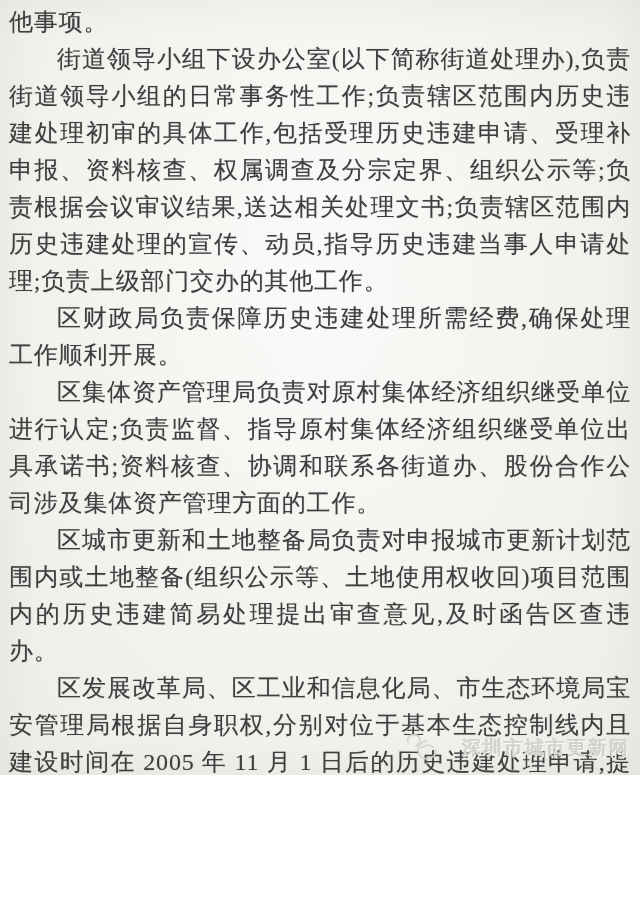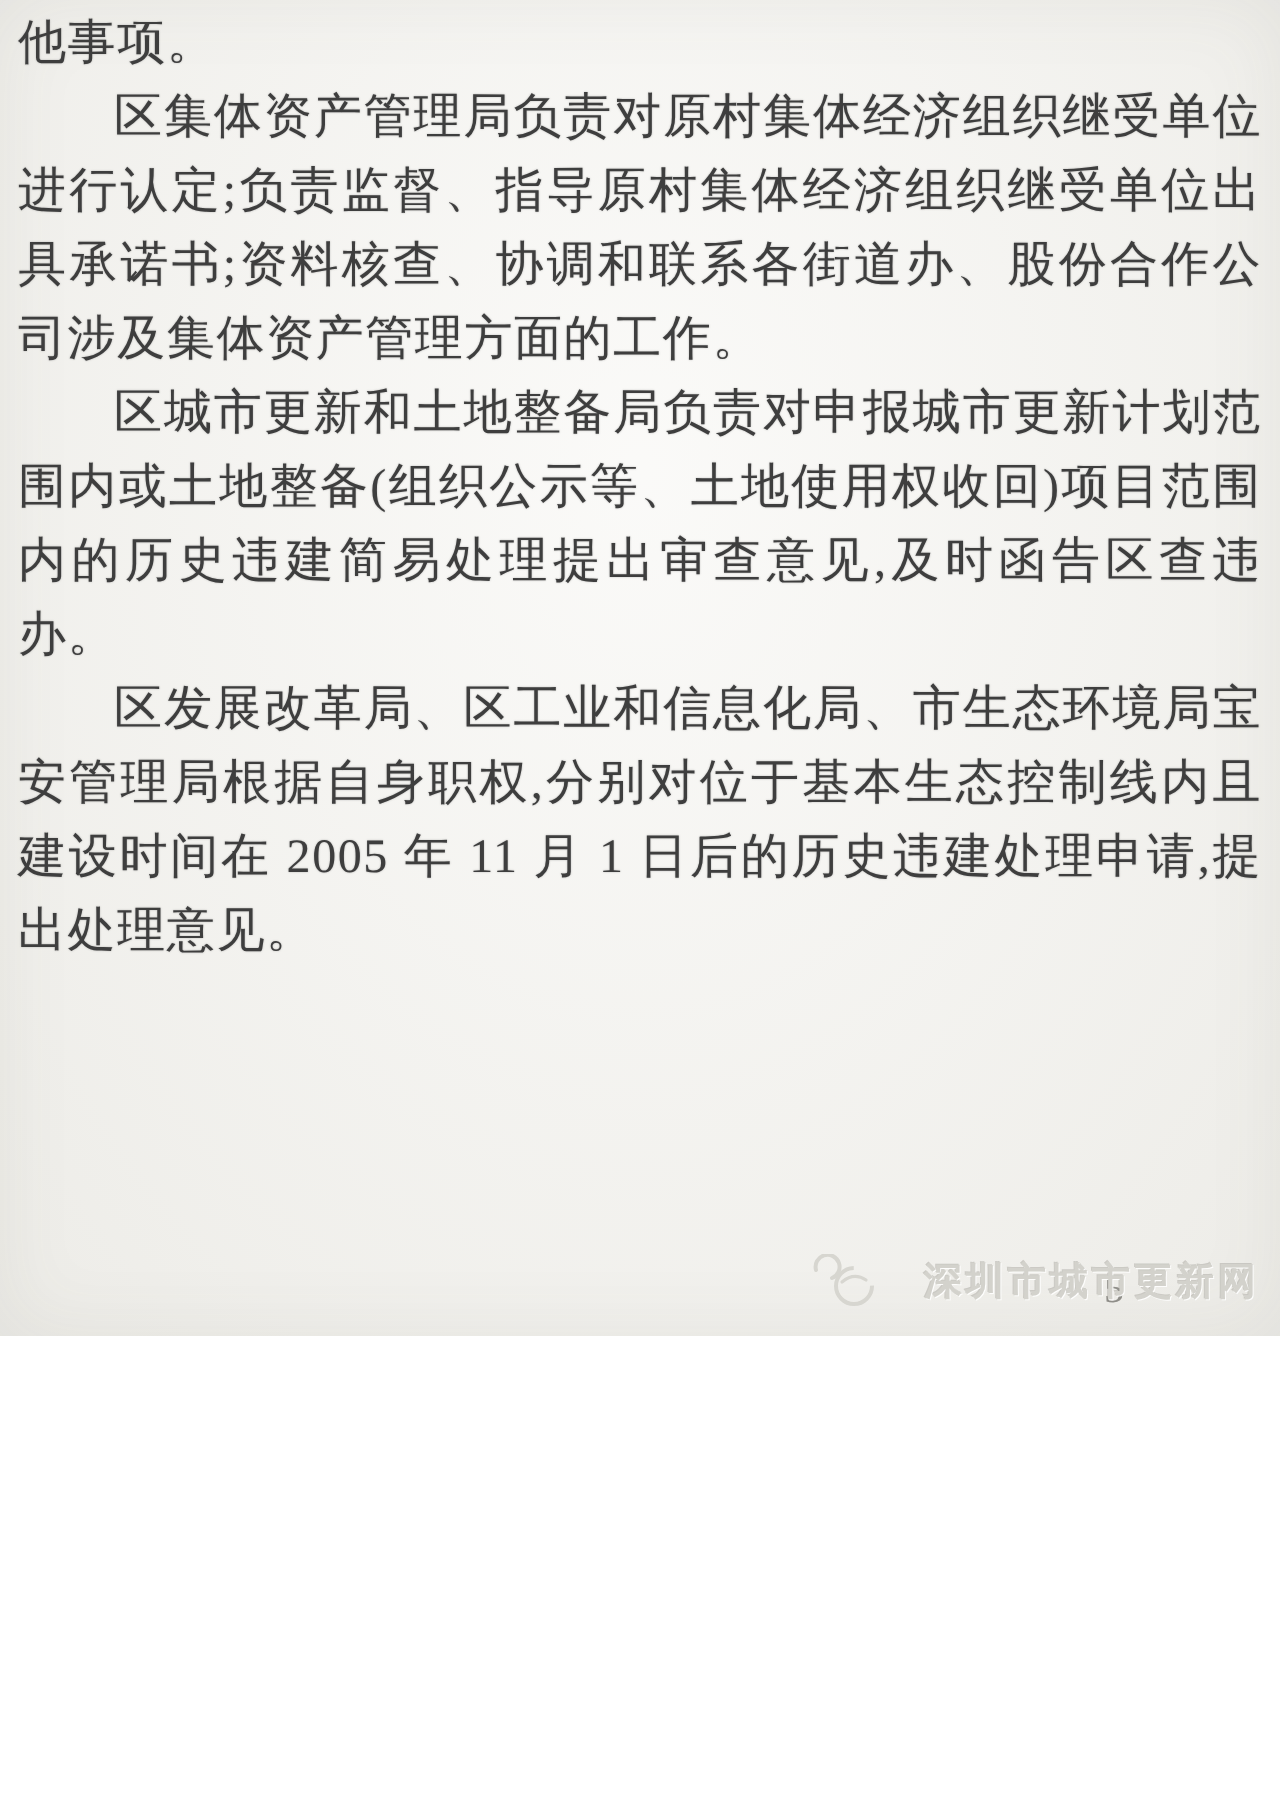--- a/index.html
+++ b/index.html
@@ -3,21 +3,21 @@
 <meta charset="utf-8">
 <style>
   html, body { margin: 0; padding: 0; }
   body {
     width: 640px; height: 907px;
     font-family: "Liberation Serif", "DejaVu Serif", serif;
     overflow: hidden;
   }
   .page {
     position: relative;
-    width: 640px; height: 668px;
+    width: 640px; height: 775px;
     background:
       radial-gradient(ellipse at 50% 35%, rgba(255,255,255,0.55) 0%, rgba(120,120,110,0.06) 95%),
       #f5f4f0;
     box-shadow: inset 0 0 40px rgba(90,90,80,0.08);
     overflow: hidden;
   }
   .doc {
     position: absolute;
     top: 4px; left: 9px; right: 9px;
     color: #3e3e3e;
@@ -58,22 +58,24 @@
   .watermark svg { display: block; opacity: 0.85; }
 </style>
 </head>
 <body>
 
 <div class="page">
 
   <div class="doc">
     <p class="para">他事项。</p>
 
+    <p class="para indent">街道领导小组下设办公室(以下简称街道处理办),负责街道领导小组的日常事务性工作;负责辖区范围内历史违建处理初审的具体工作,包括受理历史违建申请、受理补申报、资料核查、权属调查及分宗定界、组织公示等;负责根据会议审议结果,送达相关处理文书;负责辖区范围内历史违建处理的宣传、动员,指导历史违建当事人申请处理;负责上级部门交办的其他工作。</p>
 
 
+    <p class="para indent">区财政局负责保障历史违建处理所需经费,确保处理工作顺利开展。</p>
 
     <p class="para indent">区集体资产管理局负责对原村集体经济组织继受单位进行认定;负责监督、指导原村集体经济组织继受单位出具承诺书;资料核查、协调和联系各街道办、股份合作公司涉及集体资产管理方面的工作。</p>
 
     <p class="para indent">区城市更新和土地整备局负责对申报城市更新计划范围内或土地整备(组织公示等、土地使用权收回)项目范围内的历史违建简易处理提出审查意见,及时函告区查违办。</p>
 
     <p class="para indent">区发展改革局、区工业和信息化局、市生态环境局宝安管理局根据自身职权,分别对位于基本生态控制线内且建设时间在 2005 年 11 月 1 日后的历史违建处理申请,提出处理意见。</p>
 
   </div>
 
   <div class="pagenum">5</div>

